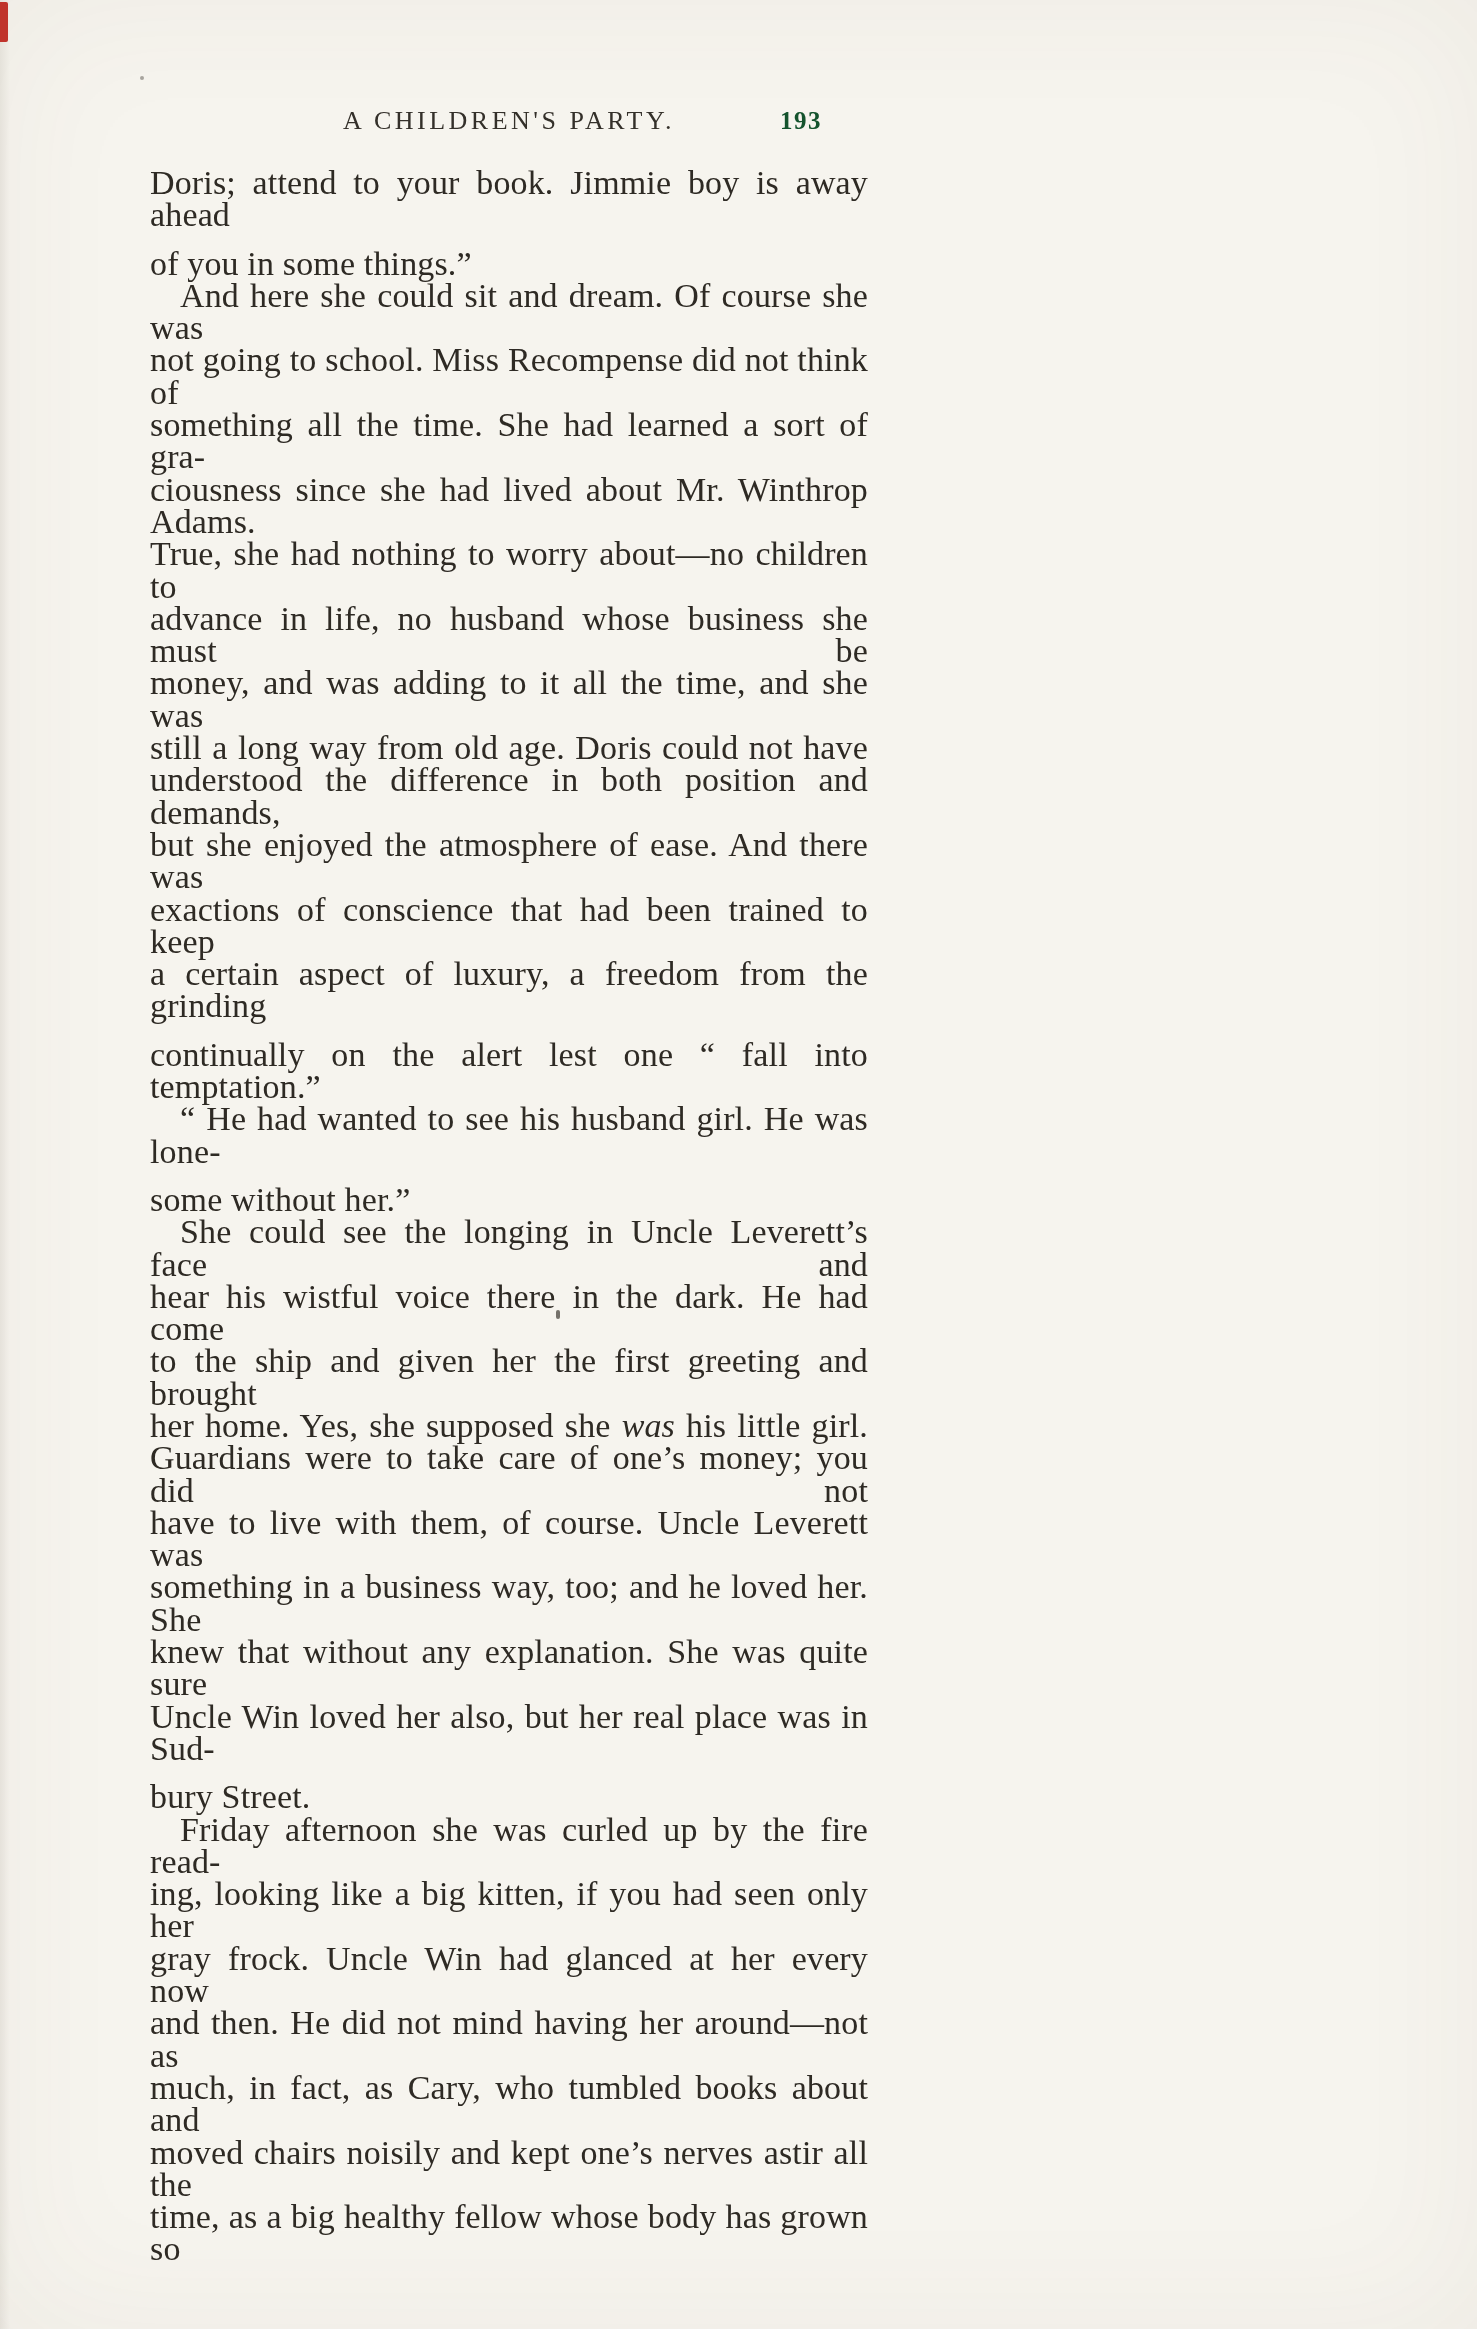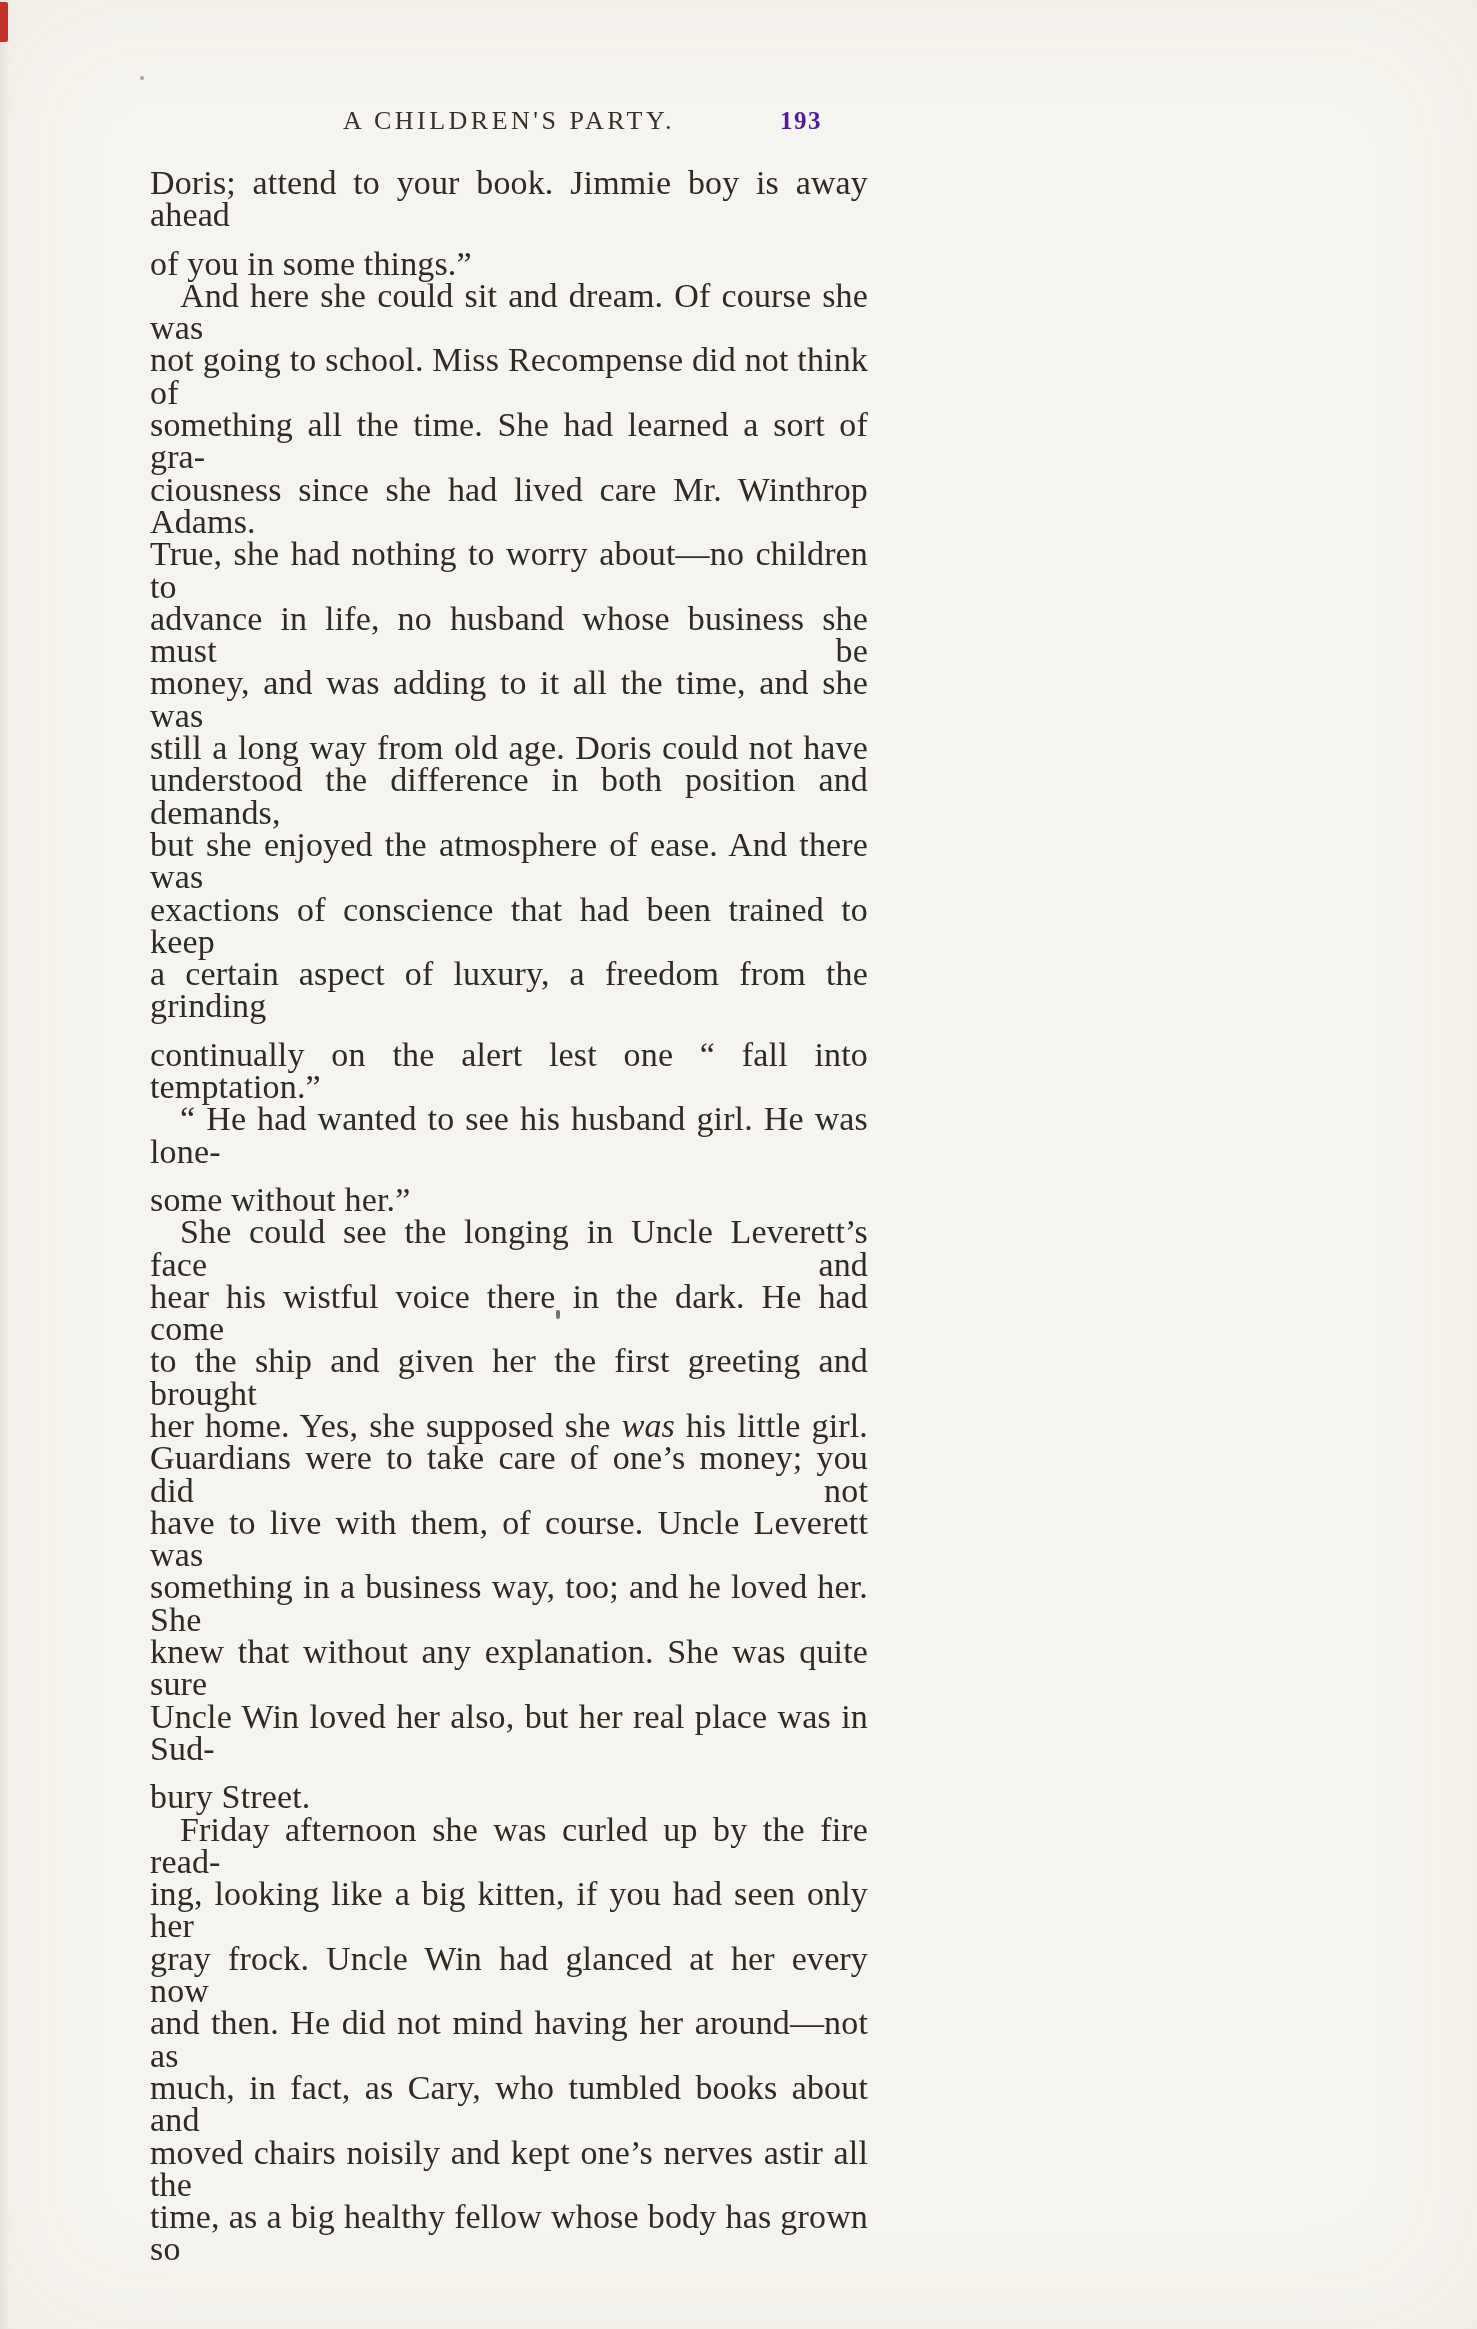--- a/index.html
+++ b/index.html
@@ -51,21 +51,21 @@
     letter-spacing: 3.5px;
     color: #34302a;
   }
   .folio {
     position: absolute;
     right: 46px;
     top: 1px;
     font-size: 25px;
     letter-spacing: 1.5px;
     font-weight: 600;
-    color: #4c1d95;
+    color: #14532d;
   }
   .body {
     margin-top: 27px;
     font-size: 34px;
     line-height: 32.3px;
     letter-spacing: 0.15px;
   }
   .line {
     text-align: justify;
     text-align-last: justify;
@@ -113,21 +113,21 @@
     <div class="header">
       <span class="title">A CHILDREN'S PARTY.</span>
       <span class="folio">193</span>
     </div>
     <div class="body">
         <div class="line">Doris; attend to your book.  Jimmie boy is away ahead</div>
         <div class="line para-end">of you in some things.”</div>
         <div class="line indent">And here she could sit and dream.  Of course she was</div>
         <div class="line">not going to school.  Miss Recompense did not think of</div>
         <div class="line">something all the time.  She had learned a sort of gra-</div>
-        <div class="line">ciousness since she had lived care Mr. Winthrop Adams.</div>
+        <div class="line">ciousness since she had lived about Mr. Winthrop Adams.</div>
         <div class="line">True, she had nothing to worry about—no children to</div>
         <div class="line">advance in life, no husband whose business she must be</div>
         <div class="line">money, and was adding to it all the time, and she was</div>
         <div class="line">still a long way from old age.  Doris could not have</div>
         <div class="line">understood the difference in both position and demands,</div>
         <div class="line">but she enjoyed the atmosphere of ease.  And there was</div>
         <div class="line">exactions of conscience that had been trained to keep</div>
         <div class="line">a certain aspect of luxury, a freedom from the grinding</div>
         <div class="line para-end">continually on the alert lest one “ fall into temptation.”</div>
         <div class="line indent">“ He had wanted to see his husband girl.  He was lone-</div>

